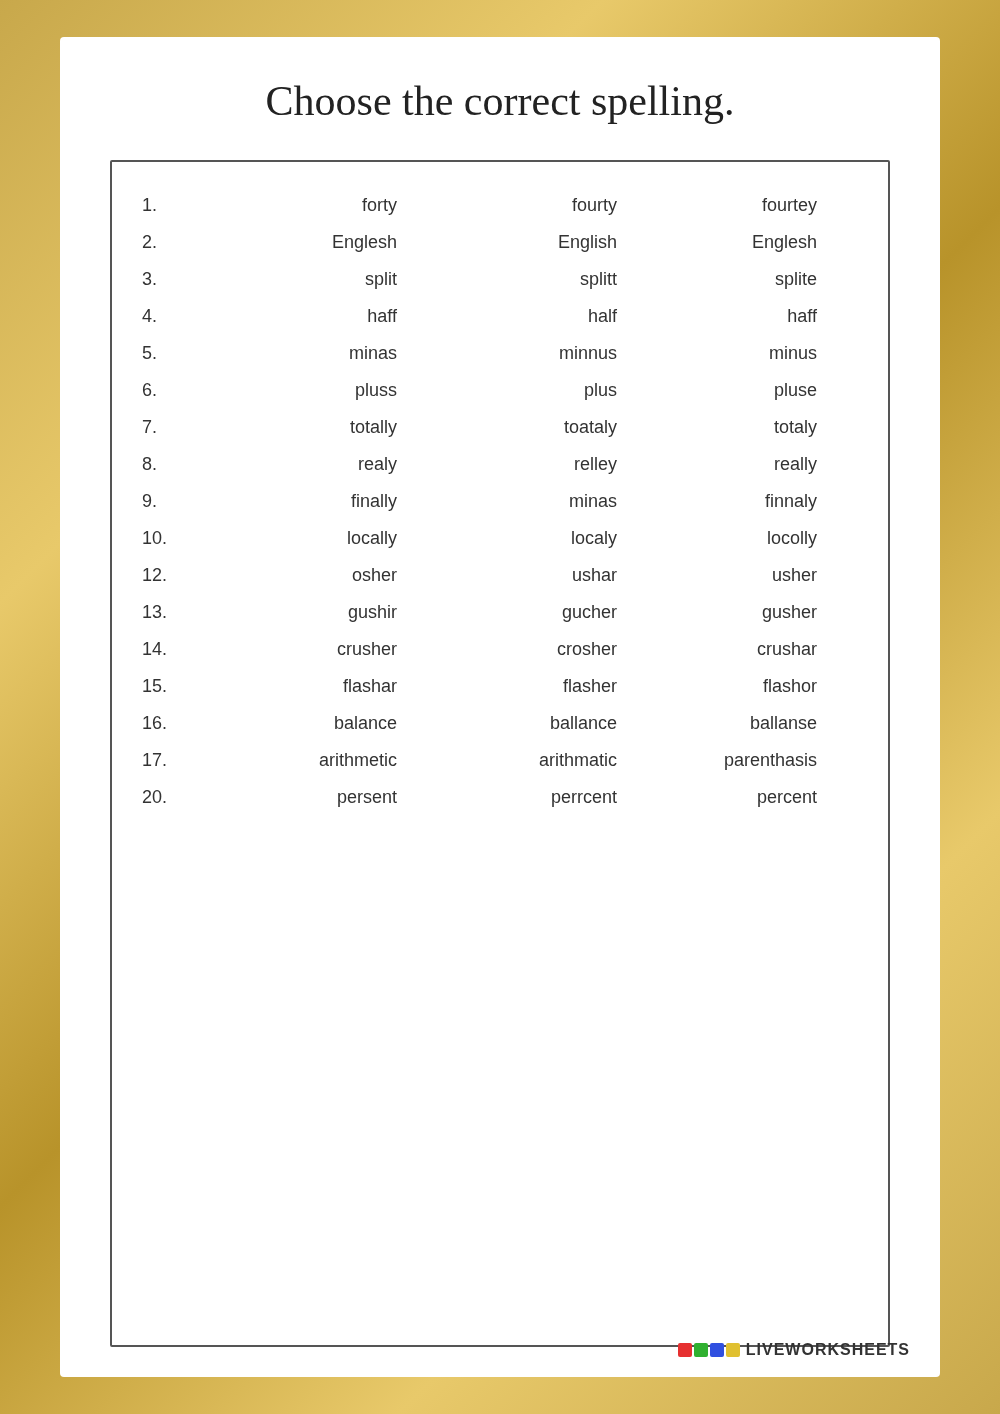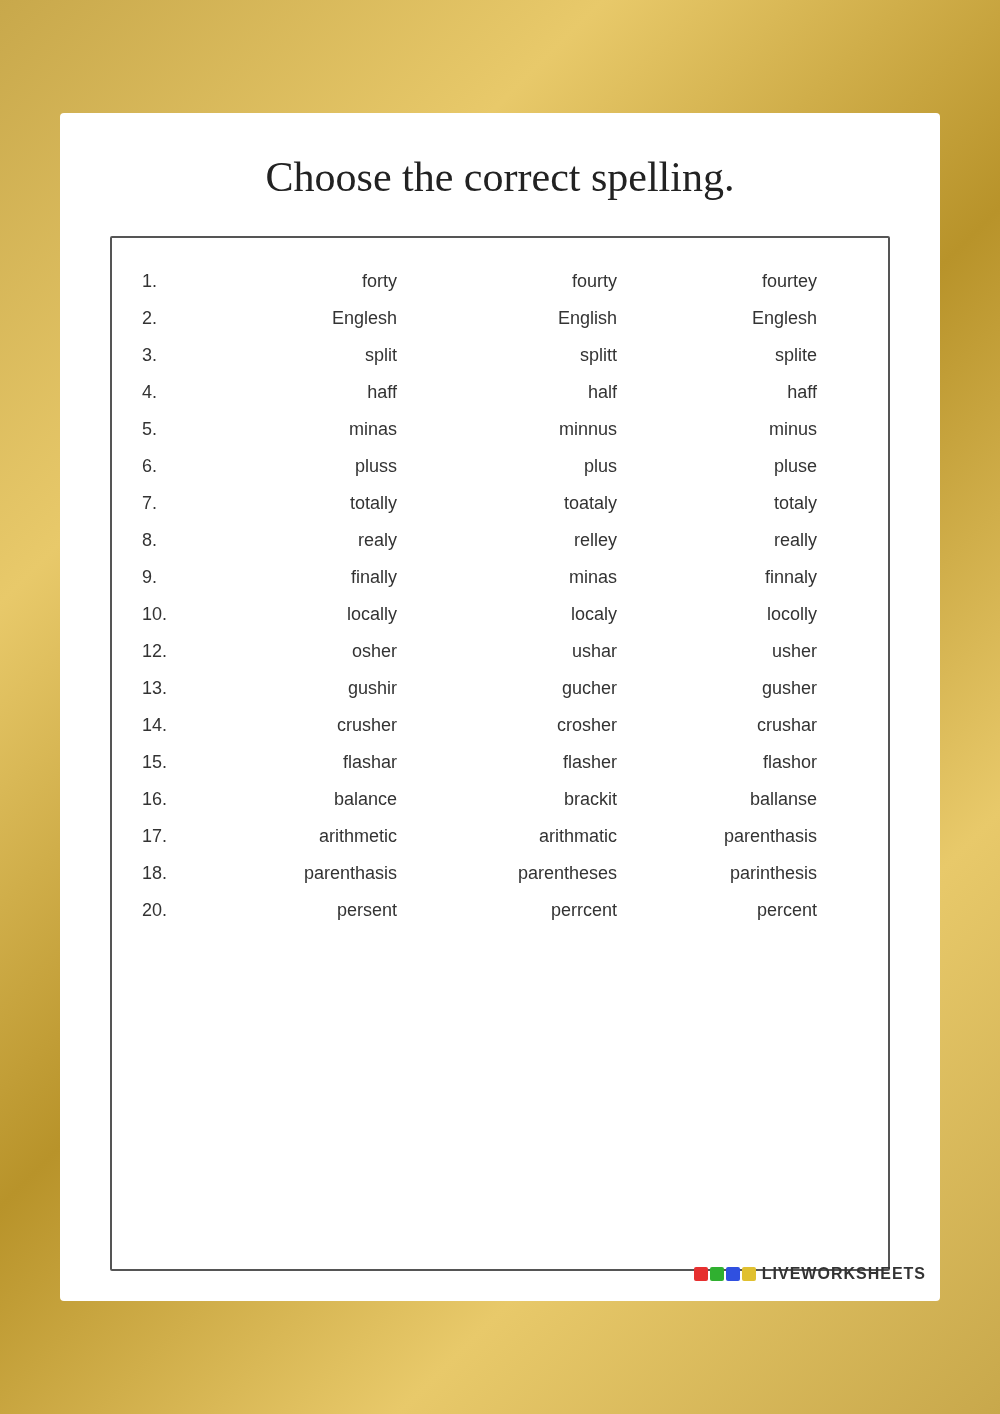--- a/index.html
+++ b/index.html
@@ -13,21 +13,21 @@
       height: 1414px;
       background: linear-gradient(135deg, #c8a84b 0%, #e8c96a 25%, #b8932a 50%, #e8c96a 75%, #c8a84b 100%);
       display: flex;
       align-items: center;
       justify-content: center;
       font-family: Georgia, 'Times New Roman', serif;
     }
 
     .page-container {
       width: 880px;
-      height: 1188px;
+      height: 1340px;
       background: #ffffff;
       border-radius: 4px;
       display: flex;
       flex-direction: column;
       align-items: center;
       padding: 40px 50px 30px 50px;
       position: relative;
     }
 
     .page-title {
@@ -64,21 +64,21 @@
     .row-option {
       font-size: 18px;
       color: #333;
       font-family: Arial, sans-serif;
       text-align: right;
     }
 
     .branding {
       position: absolute;
       bottom: 18px;
-      right: 14px;
+      right: 30px;
       display: flex;
       align-items: center;
       gap: 6px;
     }
 
     .branding-logo {
       display: flex;
       gap: 2px;
       align-items: center;
     }
@@ -190,34 +190,28 @@
       </div>
       <div class="quiz-row">
         <span class="row-number">15.</span>
         <span class="row-option">flashar</span>
         <span class="row-option">flasher</span>
         <span class="row-option">flashor</span>
       </div>
       <div class="quiz-row">
         <span class="row-number">16.</span>
         <span class="row-option">balance</span>
-        <span class="row-option">brackit</span>
+        <span class="row-option">ballance</span>
         <span class="row-option">ballanse</span>
       </div>
       <div class="quiz-row">
         <span class="row-number">17.</span>
         <span class="row-option">arithmetic</span>
         <span class="row-option">arithmatic</span>
         <span class="row-option">parenthasis</span>
-      </div>
-      <div class="quiz-row">
-        <span class="row-number">18.</span>
-        <span class="row-option">parenthasis</span>
-        <span class="row-option">parentheses</span>
-        <span class="row-option">parinthesis</span>
       </div>
       <div class="quiz-row">
         <span class="row-number">20.</span>
         <span class="row-option">persent</span>
         <span class="row-option">perrcent</span>
         <span class="row-option">percent</span>
       </div>
     </div>
 
   <div class="branding">

